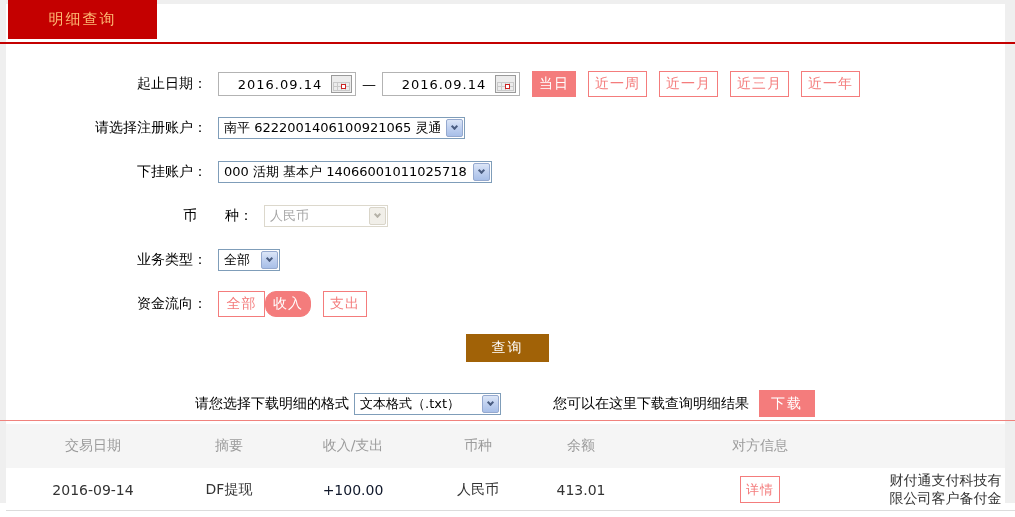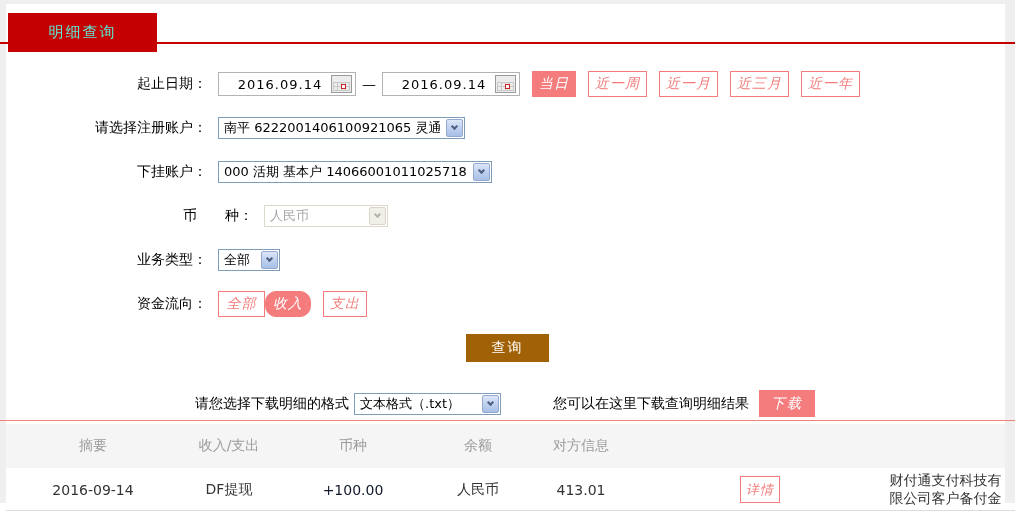--- a/index.html
+++ b/index.html
@@ -11,22 +11,22 @@
     font-size: 14px;
     color: #000;
     overflow: hidden;
   }
   .strip { position:absolute; background:#efefef; }
   .strip-top { left:0; top:0; width:1015px; height:4px; }
   .strip-left { left:0; top:4px; width:6px; height:499px; }
   .strip-right { left:1005px; top:4px; width:10px; height:499px; }
 
   .tab {
-    position:absolute; left:8px; top:13px; width:149px; height:39px;
-    background:#c40000; color:#5eead4; font-size:15px; letter-spacing:2px;
+    position:absolute; left:8px; top:0; width:149px; height:39px;
+    background:#c40000; color:#fdba74; font-size:15px; letter-spacing:2px;
     display:flex; align-items:center; justify-content:center;
   }
   .red-line { position:absolute; left:0; top:42px; width:1015px; height:2px; background:#c40000; }
 
   .frow { position:absolute; left:0; display:flex; align-items:center; }
   .flabel { width:207px; text-align:right; margin-right:11px; font-size:14px; color:#000; white-space:pre; }
 
   
   .date-input {
     width:138px; height:24px; border:1px solid #b3b3b3; background:#fff;
@@ -41,21 +41,21 @@
     background-image:
       repeating-linear-gradient(0deg, #c9c9c9 0 1px, transparent 1px 4px),
       repeating-linear-gradient(90deg, #c9c9c9 0 1px, transparent 1px 4px);
   }
   .cal-cell { position:absolute; right:5px; bottom:3px; width:5px; height:5px; border:1px solid #cc2222; background:#fff; }
   .dash { margin:0 6px; color:#222; }
 
   
   .pbtn {
     height:26px; font-size:14px; display:flex; align-items:center; justify-content:center;
-    cursor:pointer; white-space:nowrap; letter-spacing:1px;font-style:italic;
+    cursor:pointer; white-space:nowrap; letter-spacing:1px;
   }
   .pbtn.outline { background:#fff; border:1px solid #f47c7c; color:#f47c7c; padding:12px 6px; }
   .pbtn.filled  { background:#f47c7c; border:1px solid #f47c7c; color:#fff; padding:0 6px; }
   .qbtn { margin-left:12px; }
 
   
   .xp-select {
     height:22px; border:1px solid #7f9db9; background:#fff;
     display:flex; align-items:center; padding:1px 1px 1px 5px; font-size:13px; cursor:pointer;
     white-space:nowrap;
@@ -191,20 +191,21 @@
         <span class="chev"></span>
       </span>
   </div>
   <span class="dl-hint">您可以在这里下载查询明细结果</span>
   <button class="pbtn filled dl-btn">下载</button>
 </div>
 
 <div class="pink-divider"></div>
 
 <div class="tbl-grid thead">
+  <span>交易日期</span>
   <span>摘要</span>
   <span>收入/支出</span>
   <span>币种</span>
   <span>余额</span>
   <span>对方信息</span>
   <span></span>
 </div>
 
 <div class="tbl-grid trow">
   <span>2016-09-14</span>

